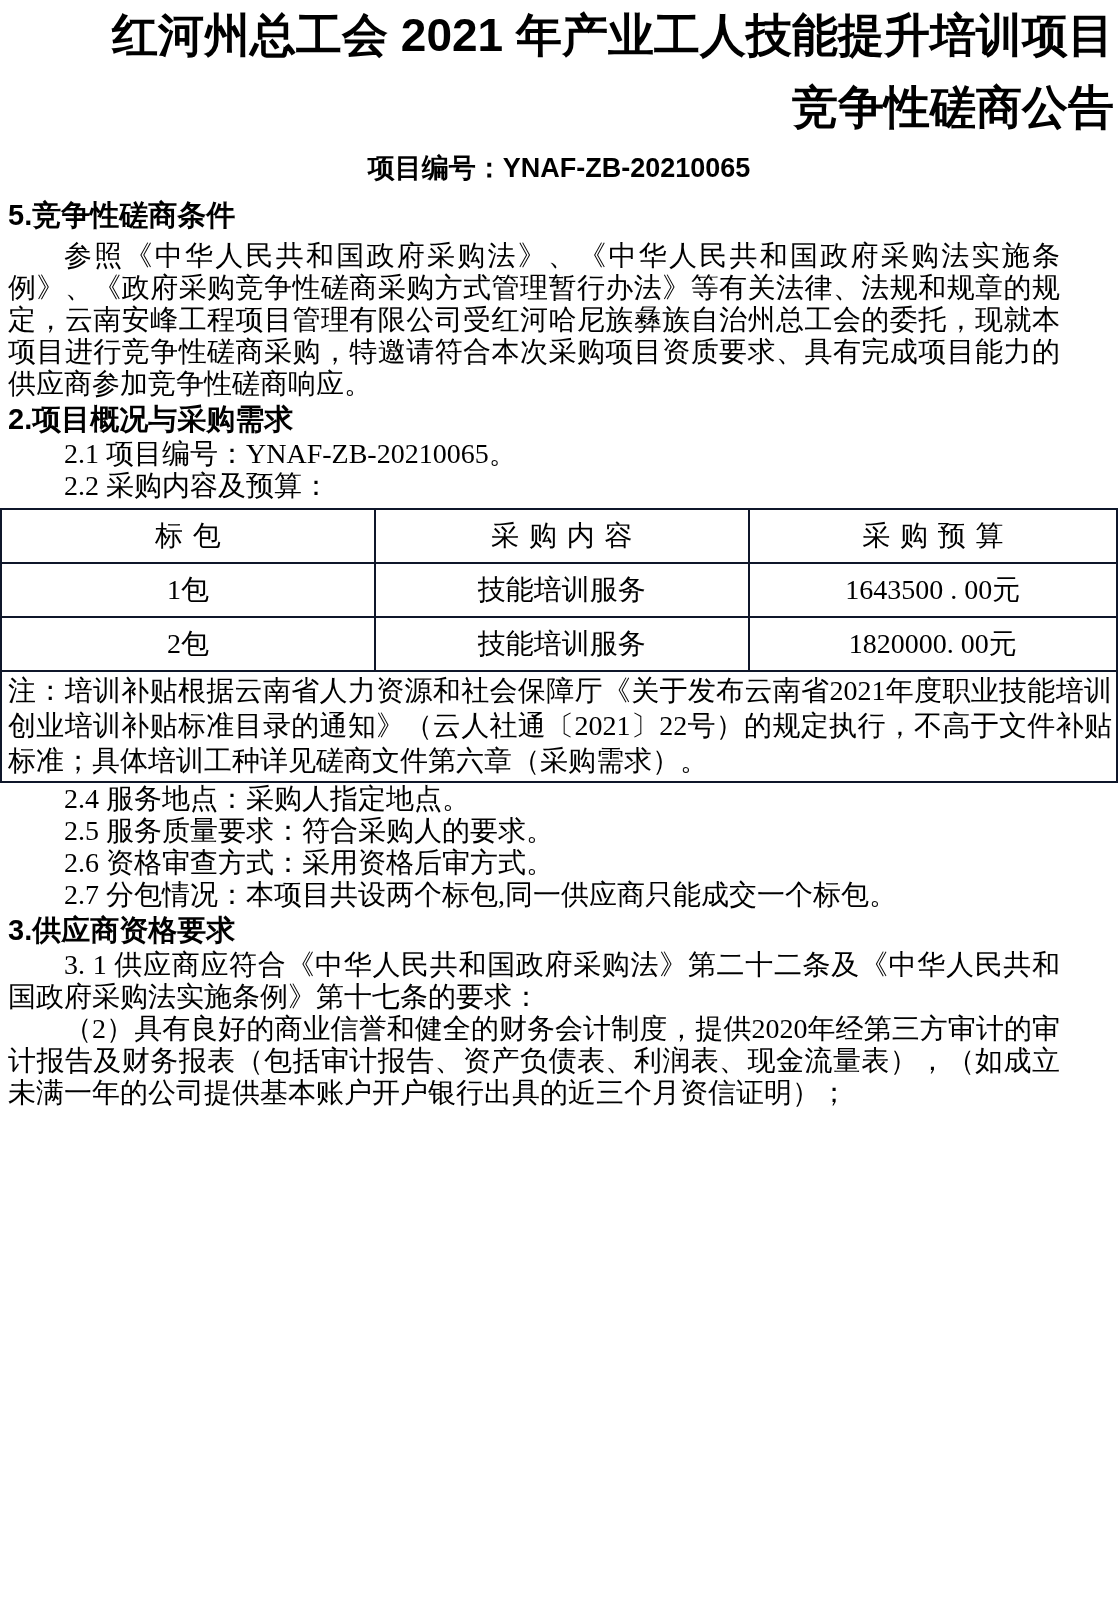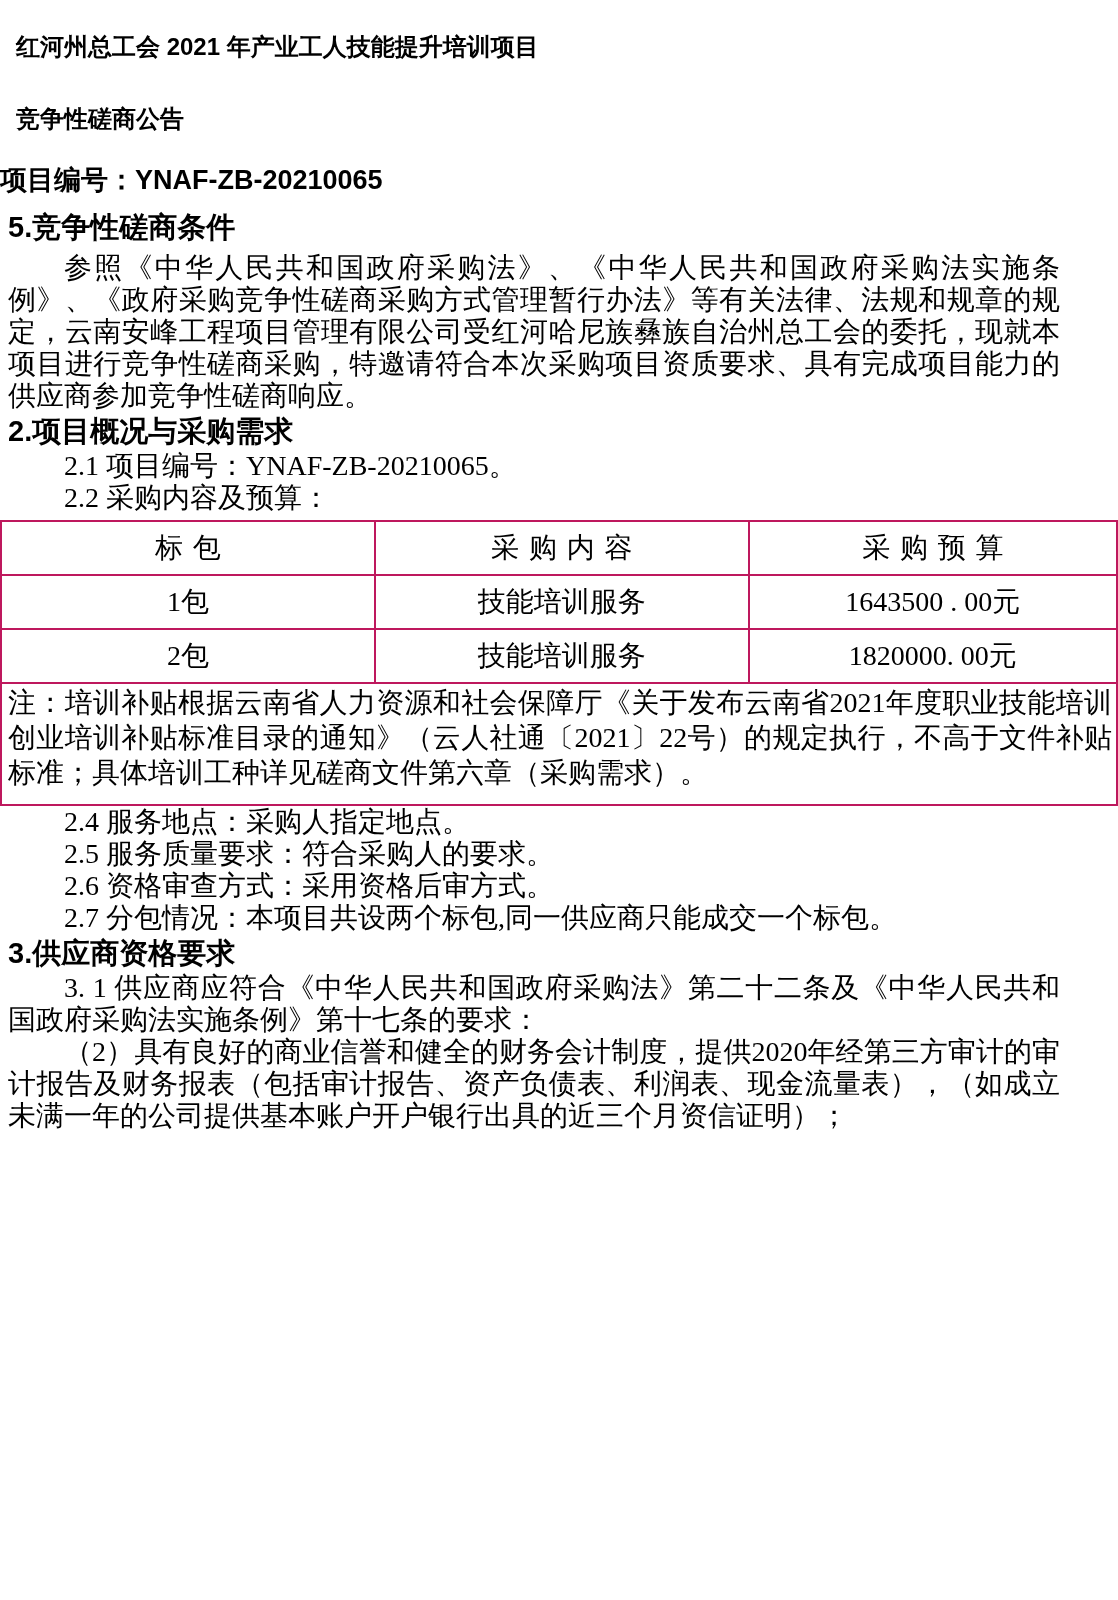--- a/index.html
+++ b/index.html
@@ -5,28 +5,28 @@
   html,body{margin:0;padding:0;background:#ffffff;}
   .page{
     position:relative;
     width:1118px;height:1600px;
     background:#ffffff;color:#000000;
     overflow:hidden;
     font-family:"Liberation Serif","DejaVu Serif",serif;
     font-size:28px;
   }
   .title-line{
-    text-align:left;font-weight:bold;
+    text-align:right;font-weight:bold;
     font-family:"Liberation Sans","DejaVu Sans",sans-serif;
-    font-size:24px;line-height:46px;margin:16px;
+    font-size:46px;line-height:46px;margin:4px;
   }
   .title-1{padding-top:8px;}
   .title-2{margin-top:26px;}
   .project-no{
-    margin-top:20px;text-align:left;font-weight:bold;
+    margin-top:20px;text-align:center;font-weight:bold;
     font-family:"Liberation Sans","DejaVu Sans",sans-serif;
     font-size:27px;line-height:36px;
   }
   .sec-heading{
     font-weight:bold;font-size:29px;line-height:38px;
     margin:0 0 0 8px;
     font-family:"Liberation Sans","DejaVu Sans",sans-serif;
   }
   .sec-heading.mt{margin-top:10px;}
   p.body{
@@ -42,33 +42,33 @@
     border-collapse:collapse;
     table-layout:fixed;
     margin-top:6px;
     font-size:28px;
   }
   table.budget col.c1{width:33.5%;}
   table.budget col.c2{width:33.5%;}
   table.budget col.c3{width:33%;}
   table.budget th,
   table.budget td{
-    border:2px solid #be185d;
+    border:2px solid #0f172a;
     text-align:center;
     vertical-align:middle;
     height:52px;
     padding:0;
     font-weight:normal;
   }
   table.budget th{letter-spacing:0.35em;text-indent:0.35em;}
   table.budget td.note-cell{
     text-align:justify;
     line-height:35px;
     height:auto;
-    padding:1px 4px 14px 6px;
+    padding:1px 4px 3px 6px;
     letter-spacing:0;
   }
 </style>
 </head>
 <body>
 
 <div class="page">
 
   <h1 class="title-line title-1">红河州总工会 2021 年产业工人技能提升培训项目</h1>
   <h1 class="title-line title-2">竞争性磋商公告</h1>

